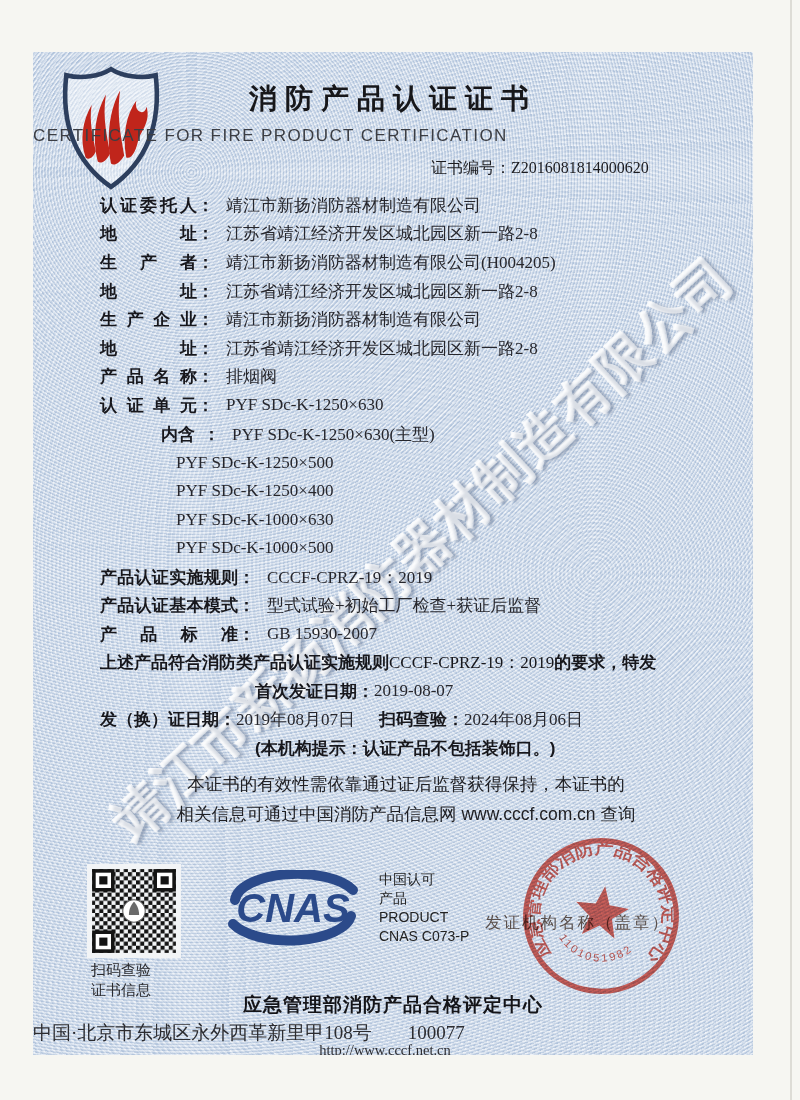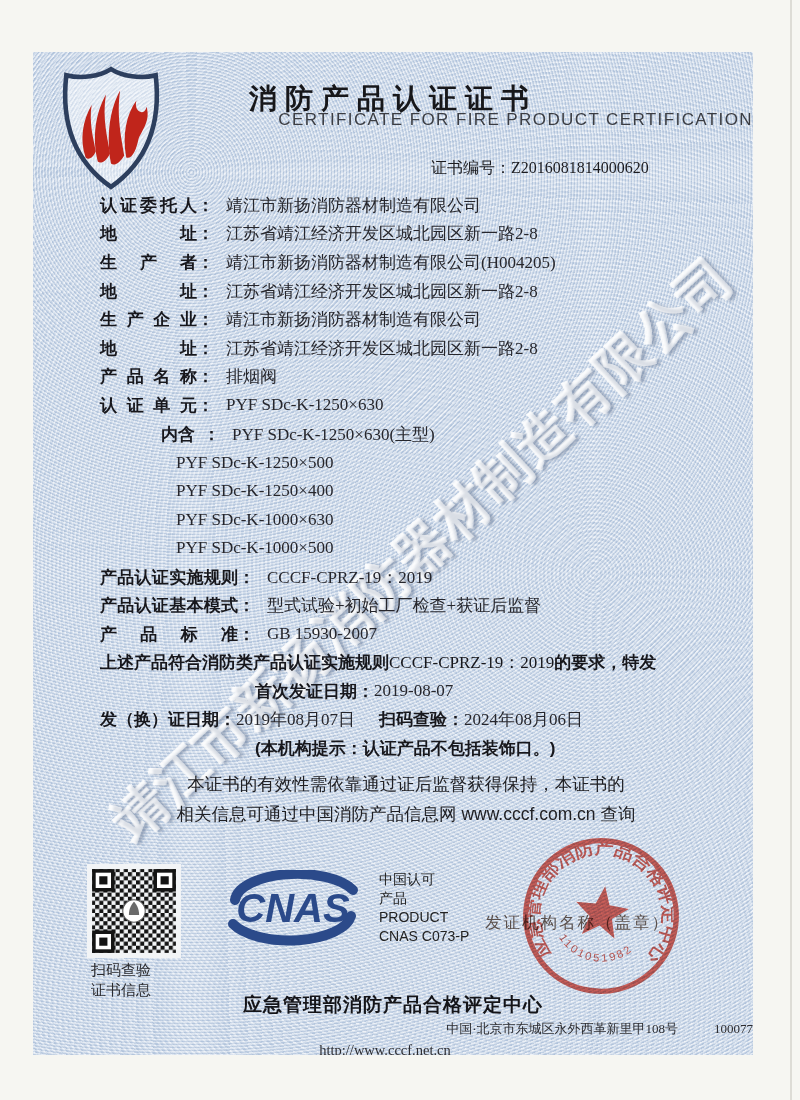--- a/index.html
+++ b/index.html
@@ -14,21 +14,21 @@
       repeating-radial-gradient(circle at 40% 95%, rgba(255,255,255,.24) 0 2px, rgba(160,180,208,.18) 3px 5px);}
   .watermark{position:absolute;left:64px;top:752px;z-index:1;white-space:nowrap;
     transform:rotate(-43deg);transform-origin:0 0;
     font-size:54px;font-weight:bold;letter-spacing:1px;
     color:rgba(255,255,255,.55);
     text-shadow:2px 3px 3px rgba(108,124,152,.55), -1px -1px 0 rgba(255,255,255,.85);
     pointer-events:none;}
   .logo{position:absolute;left:22px;top:12px;width:112px;height:128px;}
   .title{position:absolute;left:0;right:0;top:28px;text-align:center;
     font-size:28px;font-weight:bold;letter-spacing:8px;color:#17171a;}
-  .subtitle{position:absolute;left:0;right:0;top:58px;text-align:right;
+  .subtitle{position:absolute;left:0;right:0;top:74px;text-align:left;
     font-size:17px;letter-spacing:1.4px;color:#3b3d43;}
   .certnum{position:absolute;left:398px;top:106px;font-size:16px;color:#1c1c20;
     font-family:"Liberation Serif","DejaVu Serif",serif;}
   .certnum b{font-weight:normal;font-family:"Liberation Sans",sans-serif;}
   .content{position:absolute;left:67px;top:139px;width:612px;z-index:2;color:#17171c;}
   .row{height:28.6px;display:flex;align-items:center;font-size:17px;}
   .lbl{display:inline-block;width:97px;font-weight:bold;text-align:justify;text-align-last:justify;}
   .lbl-wide{display:inline-block;width:138px;font-weight:bold;text-align:justify;text-align-last:justify;}
   .colon{font-weight:bold;margin-right:12px;}
   .val{font-family:"Liberation Serif","DejaVu Serif",serif;color:#26262c;}
@@ -43,22 +43,22 @@
   .qr{position:absolute;left:54px;top:812px;width:94px;height:94px;z-index:2;}
   .qr-cap{position:absolute;left:58px;top:908px;font-size:15px;line-height:20px;color:#2a2a2e;z-index:2;}
   .cnas{position:absolute;left:184px;top:818px;width:152px;height:76px;z-index:2;}
   .accr{position:absolute;left:346px;top:818px;font-size:14px;line-height:19px;color:#222;z-index:2;}
   .sign-hint{position:absolute;left:452px;top:860px;z-index:2;font-size:16.5px;letter-spacing:2px;
     color:#5a4f4b;font-family:"Liberation Serif","DejaVu Serif",serif;}
   .seal{position:absolute;left:482px;top:778px;width:172px;height:172px;z-index:4;
     mix-blend-mode:multiply;opacity:.9;}
   .issuer{position:absolute;left:0;right:0;top:940px;text-align:center;z-index:2;
     font-size:19px;font-weight:bold;letter-spacing:1px;color:#141418;}
-  .addr{position:absolute;left:0;right:0;top:968px;text-align:right;z-index:2;
-    font-size:13px;color:#2c2c30;font-family:"Liberation Serif","DejaVu Serif",serif;}
+  .addr{position:absolute;left:0;right:0;top:968px;text-align:left;z-index:2;
+    font-size:19px;color:#2c2c30;font-family:"Liberation Serif","DejaVu Serif",serif;}
   .addr .pc{margin-left:36px;}
   .site{position:absolute;left:0;right:16px;top:990px;text-align:center;z-index:2;
     font-size:14.5px;color:#2c2c30;font-family:"Liberation Serif","DejaVu Serif",serif;}
 </style>
 </head>
 <body>
 
 <div class="paper">
   <div class="sheet">
 

